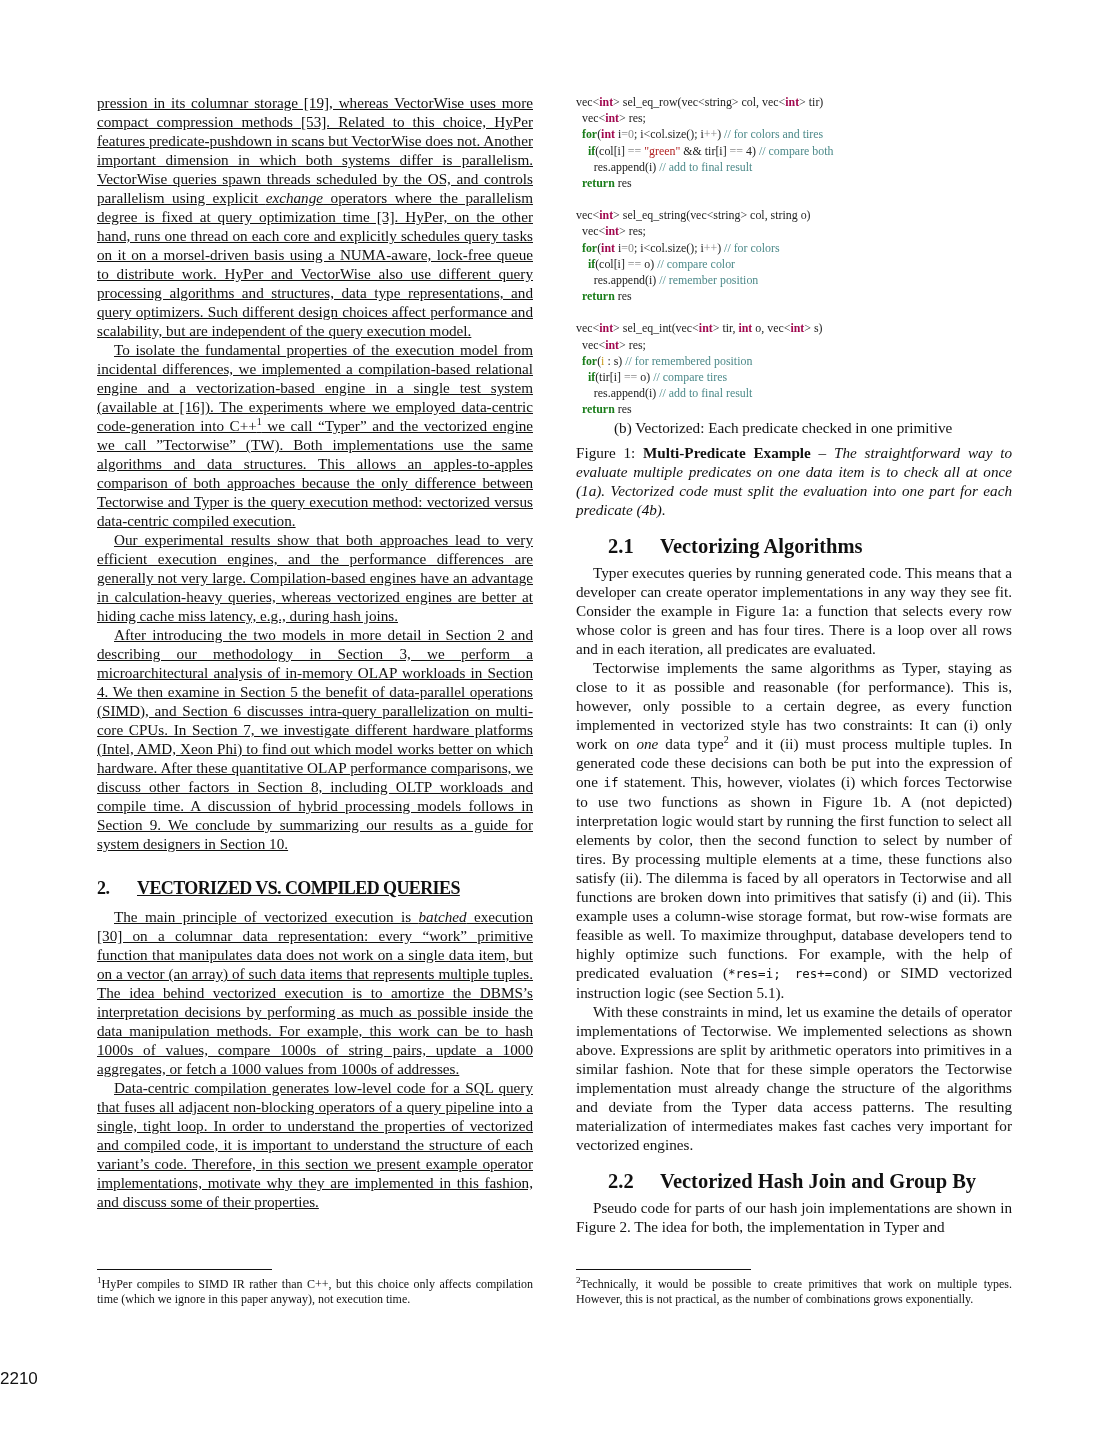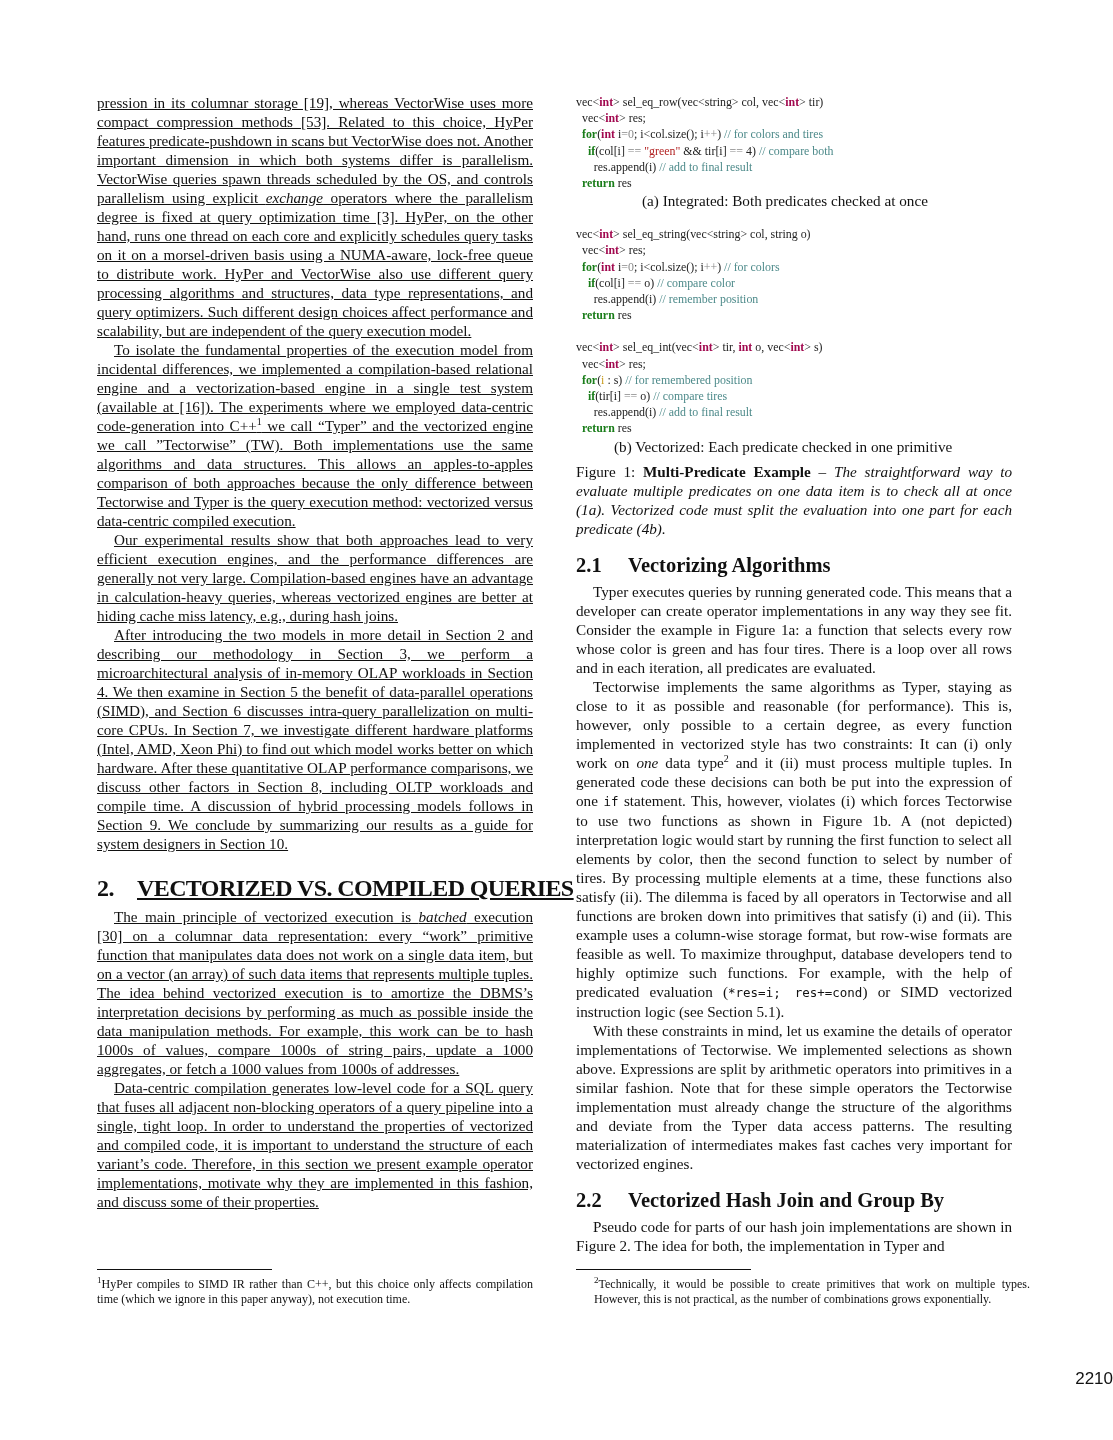--- a/index.html
+++ b/index.html
@@ -2,44 +2,44 @@
 <html><head>
 <meta charset="utf-8">
 <style>
   html, body { margin: 0; padding: 0; background: #ffffff; }
   body { width: 1113px; height: 1440px; position: relative; overflow: hidden; color: #111; }
   .col { position: absolute; top: 93px; font-family: "Liberation Serif", serif; font-size: 15.2px; line-height: 19px; text-align: justify; }
   .left { left: 97px; width: 436px; text-decoration: underline; }
   .right { left: 576px; width: 436px; }
   p { margin: 0; text-indent: 17px; hyphens: auto; }
   p.noind { text-indent: 0; }
-  .sec-h { font-family: "Liberation Serif", serif; font-weight: bold; font-size: 24px; line-height: 26px; margin: 22px 0 6px 0; white-space: nowrap; letter-spacing: -0.6px; }
+  .sec-h { font-family: "Liberation Serif", serif; font-weight: bold; font-size: 18px; line-height: 26px; margin: 22px 0 6px 0; white-space: nowrap; letter-spacing: -0.6px; }
   .sub-h { font-family: "Liberation Serif", serif; font-weight: bold; font-size: 20.5px; line-height: 26px; margin: 14px 0 4px 0; white-space: nowrap; }
-  .sub-h .num { display: inline-block; width: 52px; }
+  .sub-h .num { display: inline-block; width: 52px; margin-left: 32px; }
   .sec-h .num { display: inline-block; width: 40px; }
   .code { font-family: Liberation Serif, serif; font-size: 11.9px; line-height: 16.2px; white-space: pre; color: #222; text-align: left; }
   .kw-type { color: #a1094f; font-weight: bold; }
   .kw-ctl { color: #1a7d1a; font-weight: bold; }
   .cmt { color: #4d8a8a; }
   .str { color: #b22222; }
   .num-lit { color: #888; }
   .var-i { color: #c89a1a; }
   .subcap { font-family: "Liberation Serif", serif; font-size: 15.2px; line-height: 19px; text-align: left; }
   .subcap-a { padding-left: 66px; margin-top: 0; }
   .subcap-b { padding-left: 38px; }
   .gap { height: 16px; }
   .caption { margin-top: 6px; text-indent: 0; }
   .caption b { font-weight: bold; }
   .caption i { font-style: italic; }
   .mono-inline { font-family: "DejaVu Sans Mono", monospace; font-size: 12.5px; }
   .fn-rule { position: absolute; width: 175px; border-top: 1px solid #111; }
   .footnote { position: absolute; font-family: "Liberation Serif", serif; font-size: 12px; line-height: 15px; text-align: justify; }
   .footnote sup { font-size: 9px; }
   sup { font-size: 10px; line-height: 0; }
-  .pagenum { position: absolute; top: 1369px; left: 0; width: 1113px; text-align: right; font-family: "Liberation Sans", sans-serif; font-size: 17px; }
+  .pagenum { position: absolute; top: 1369px; left: 0; width: 1113px; text-align: left; font-family: "Liberation Sans", sans-serif; font-size: 17px; }
 </style>
 </head>
 <body>
 
 <div class="col left">
   <p class="noind"><span>pression in its columnar storage [19], whereas VectorWise uses more compact compression methods [53]. Related to this choice, HyPer features predicate-pushdown in scans but VectorWise does not.  Another important dimension in which both systems differ is parallelism.  VectorWise queries spawn threads scheduled by the OS, and controls parallelism using explicit </span><i>exchange</i><span> operators where the parallelism degree is fixed at query optimization time [3].  HyPer, on the other hand, runs one thread on each core and explicitly schedules query tasks on it on a morsel-driven basis using a NUMA-aware, lock-free queue to distribute work.  HyPer and VectorWise also use different query processing algorithms and structures, data type representations, and query optimizers.  Such different design choices affect performance and scalability, but are independent of the query execution model.</span></p>
   <p><span>To isolate the fundamental properties of the execution model from incidental differences, we implemented a compilation-based relational engine and a vectorization-based engine in a single test system (available at [16]).  The experiments where we employed data-centric code-generation into C++</span><sup>1</sup><span> we call “Typer” and the vectorized engine we call ”Tectorwise” (TW). Both implementations use the same algorithms and data structures. This allows an apples-to-apples comparison of both approaches because the only difference between Tectorwise and Typer is the query execution method: vectorized versus data-centric compiled execution.</span></p>
   <p>Our experimental results show that both approaches lead to very efficient execution engines, and the performance differences are generally not very large.  Compilation-based engines have an advantage in calculation-heavy queries, whereas vectorized engines are better at hiding cache miss latency, e.g., during hash joins.</p>
   <p>After introducing the two models in more detail in Section 2 and describing our methodology in Section 3, we perform a microarchitectural analysis of in-memory OLAP workloads in Section 4. We then examine in Section 5 the benefit of data-parallel operations (SIMD), and Section 6 discusses intra-query parallelization on multi-core CPUs.  In Section 7, we investigate different hardware platforms (Intel, AMD, Xeon Phi) to find out which model works better on which hardware.  After these quantitative OLAP performance comparisons, we discuss other factors in Section 8, including OLTP workloads and compile time. A discussion of hybrid processing models follows in Section 9. We conclude by summarizing our results as a guide for system designers in Section 10.</p>
   <div class="sec-h"><span class="num">2.</span><span>VECTORIZED VS. COMPILED QUERIES</span></div>
@@ -51,21 +51,20 @@
 <div class="footnote" style="left:97px; top:1277px; width:436px;"><sup>1</sup><span>HyPer compiles to SIMD IR rather than C++, but this choice only affects compilation time (which we ignore in this paper anyway), not execution time.</span></div>
 
 <div class="col right" style="top:94px;">
   <div>
     <div class="code"><span>vec&lt;</span><span class="kw-type">int</span><span>&gt; sel_eq_row(vec&lt;string&gt; col, vec&lt;</span><span class="kw-type">int</span><span>&gt; tir)</span>
 <span>  vec&lt;</span><span class="kw-type">int</span><span>&gt; res;</span>
   <span class="kw-ctl">for</span>(<span class="kw-type">int</span><span> i</span><span class="num-lit">=0</span><span>; i&lt;col.size(); i</span><span class="num-lit">++</span><span>) </span><span class="cmt">// for colors and tires</span>
     <span class="kw-ctl">if</span><span>(col[i] </span><span class="num-lit">==</span><span> </span><span class="str">"green"</span><span> &amp;&amp; tir[i] </span><span class="num-lit">==</span><span> 4</span><span>) </span><span class="cmt">// compare both</span>
       <span>res.append(i) </span><span class="cmt">// add to final result</span>
   <span class="kw-ctl">return</span><span> res</span></div>
-    <div class="subcap subcap-a">(a) Integrated: Both predicates checked at once</div>
     <div class="gap"></div>
     <div class="code"><span>vec&lt;</span><span class="kw-type">int</span><span>&gt; sel_eq_string(vec&lt;string&gt; col, string o)</span>
 <span>  vec&lt;</span><span class="kw-type">int</span><span>&gt; res;</span>
   <span class="kw-ctl">for</span>(<span class="kw-type">int</span><span> i</span><span class="num-lit">=0</span><span>; i&lt;col.size(); i</span><span class="num-lit">++</span><span>) </span><span class="cmt">// for colors</span>
     <span class="kw-ctl">if</span><span>(col[i] </span><span class="num-lit">==</span><span> o) </span><span class="cmt">// compare color</span>
       <span>res.append(i) </span><span class="cmt">// remember position</span>
   <span class="kw-ctl">return</span><span> res</span></div>
     <div class="gap"></div>
     <div class="code"><span>vec&lt;</span><span class="kw-type">int</span><span>&gt; sel_eq_int(vec&lt;</span><span class="kw-type">int</span><span>&gt; tir, </span><span class="kw-type">int</span><span> o, vec&lt;</span><span class="kw-type">int</span><span>&gt; s)</span>
 <span>  vec&lt;</span><span class="kw-type">int</span><span>&gt; res;</span>
@@ -79,15 +78,15 @@
 
   <div class="sub-h"><span class="num">2.1</span><span>Vectorizing Algorithms</span></div>
   <p>Typer executes queries by running generated code.  This means that a developer can create operator implementations in any way they see fit.  Consider the example in Figure 1a:  a function that selects every row whose color is green and has four tires. There is a loop over all rows and in each iteration, all predicates are evaluated.</p>
   <p><span>Tectorwise implements the same algorithms as Typer, staying as close to it as possible and reasonable (for performance).  This is, however, only possible to a certain degree, as every function implemented in vectorized style has two constraints: It can (i)  only work on </span><i>one</i><span> data type</span><sup>2</sup><span> and it (ii) must process multiple tuples. In generated code these decisions can both be put into the expression of one </span><span class="mono-inline">if</span><span> statement.  This, however, violates (i) which forces Tectorwise to use two functions as shown in Figure 1b.  A (not depicted) interpretation logic would start by running the first function to select all elements by color, then the second function to select by number of tires.  By processing multiple elements at a time, these functions also satisfy (ii).  The dilemma is faced by all operators in Tectorwise and all functions are broken down into primitives that satisfy (i) and (ii). This example uses a column-wise storage format, but row-wise formats are feasible as well.  To maximize throughput, database developers tend to highly optimize such functions. For example, with the help of predicated evaluation (</span><span class="mono-inline">*res=i; res+=cond</span><span>) or SIMD vectorized instruction logic (see Section 5.1).</span></p>
   <p>With these constraints in mind, let us examine the details of operator implementations of Tectorwise.  We implemented selections as shown above. Expressions are split by arithmetic operators into primitives in a similar fashion. Note that for these simple operators the Tectorwise implementation must already change the structure of the algorithms and deviate from the Typer data access patterns. The resulting materialization of intermediates makes fast caches very important for vectorized engines.</p>
   <div class="sub-h"><span class="num">2.2</span><span>Vectorized Hash Join and Group By</span></div>
   <p>Pseudo code for parts of our hash join implementations are shown in Figure 2.  The idea for both, the implementation in Typer and</p>
 </div>
 
 <div class="fn-rule" style="left:576px; top:1269px;"></div>
-<div class="footnote" style="left:594px; top:1277px; width:436px;"><sup>2</sup><span>Technically, it would be possible to create primitives that work on multiple types. However, this is not practical, as the number of combinations grows exponentially.</span></div>
+<div class="footnote" style="left:576px; top:1277px; width:436px;"><sup>2</sup><span>Technically, it would be possible to create primitives that work on multiple types. However, this is not practical, as the number of combinations grows exponentially.</span></div>
 
 <div class="pagenum">2210</div>
 
 </body></html>

